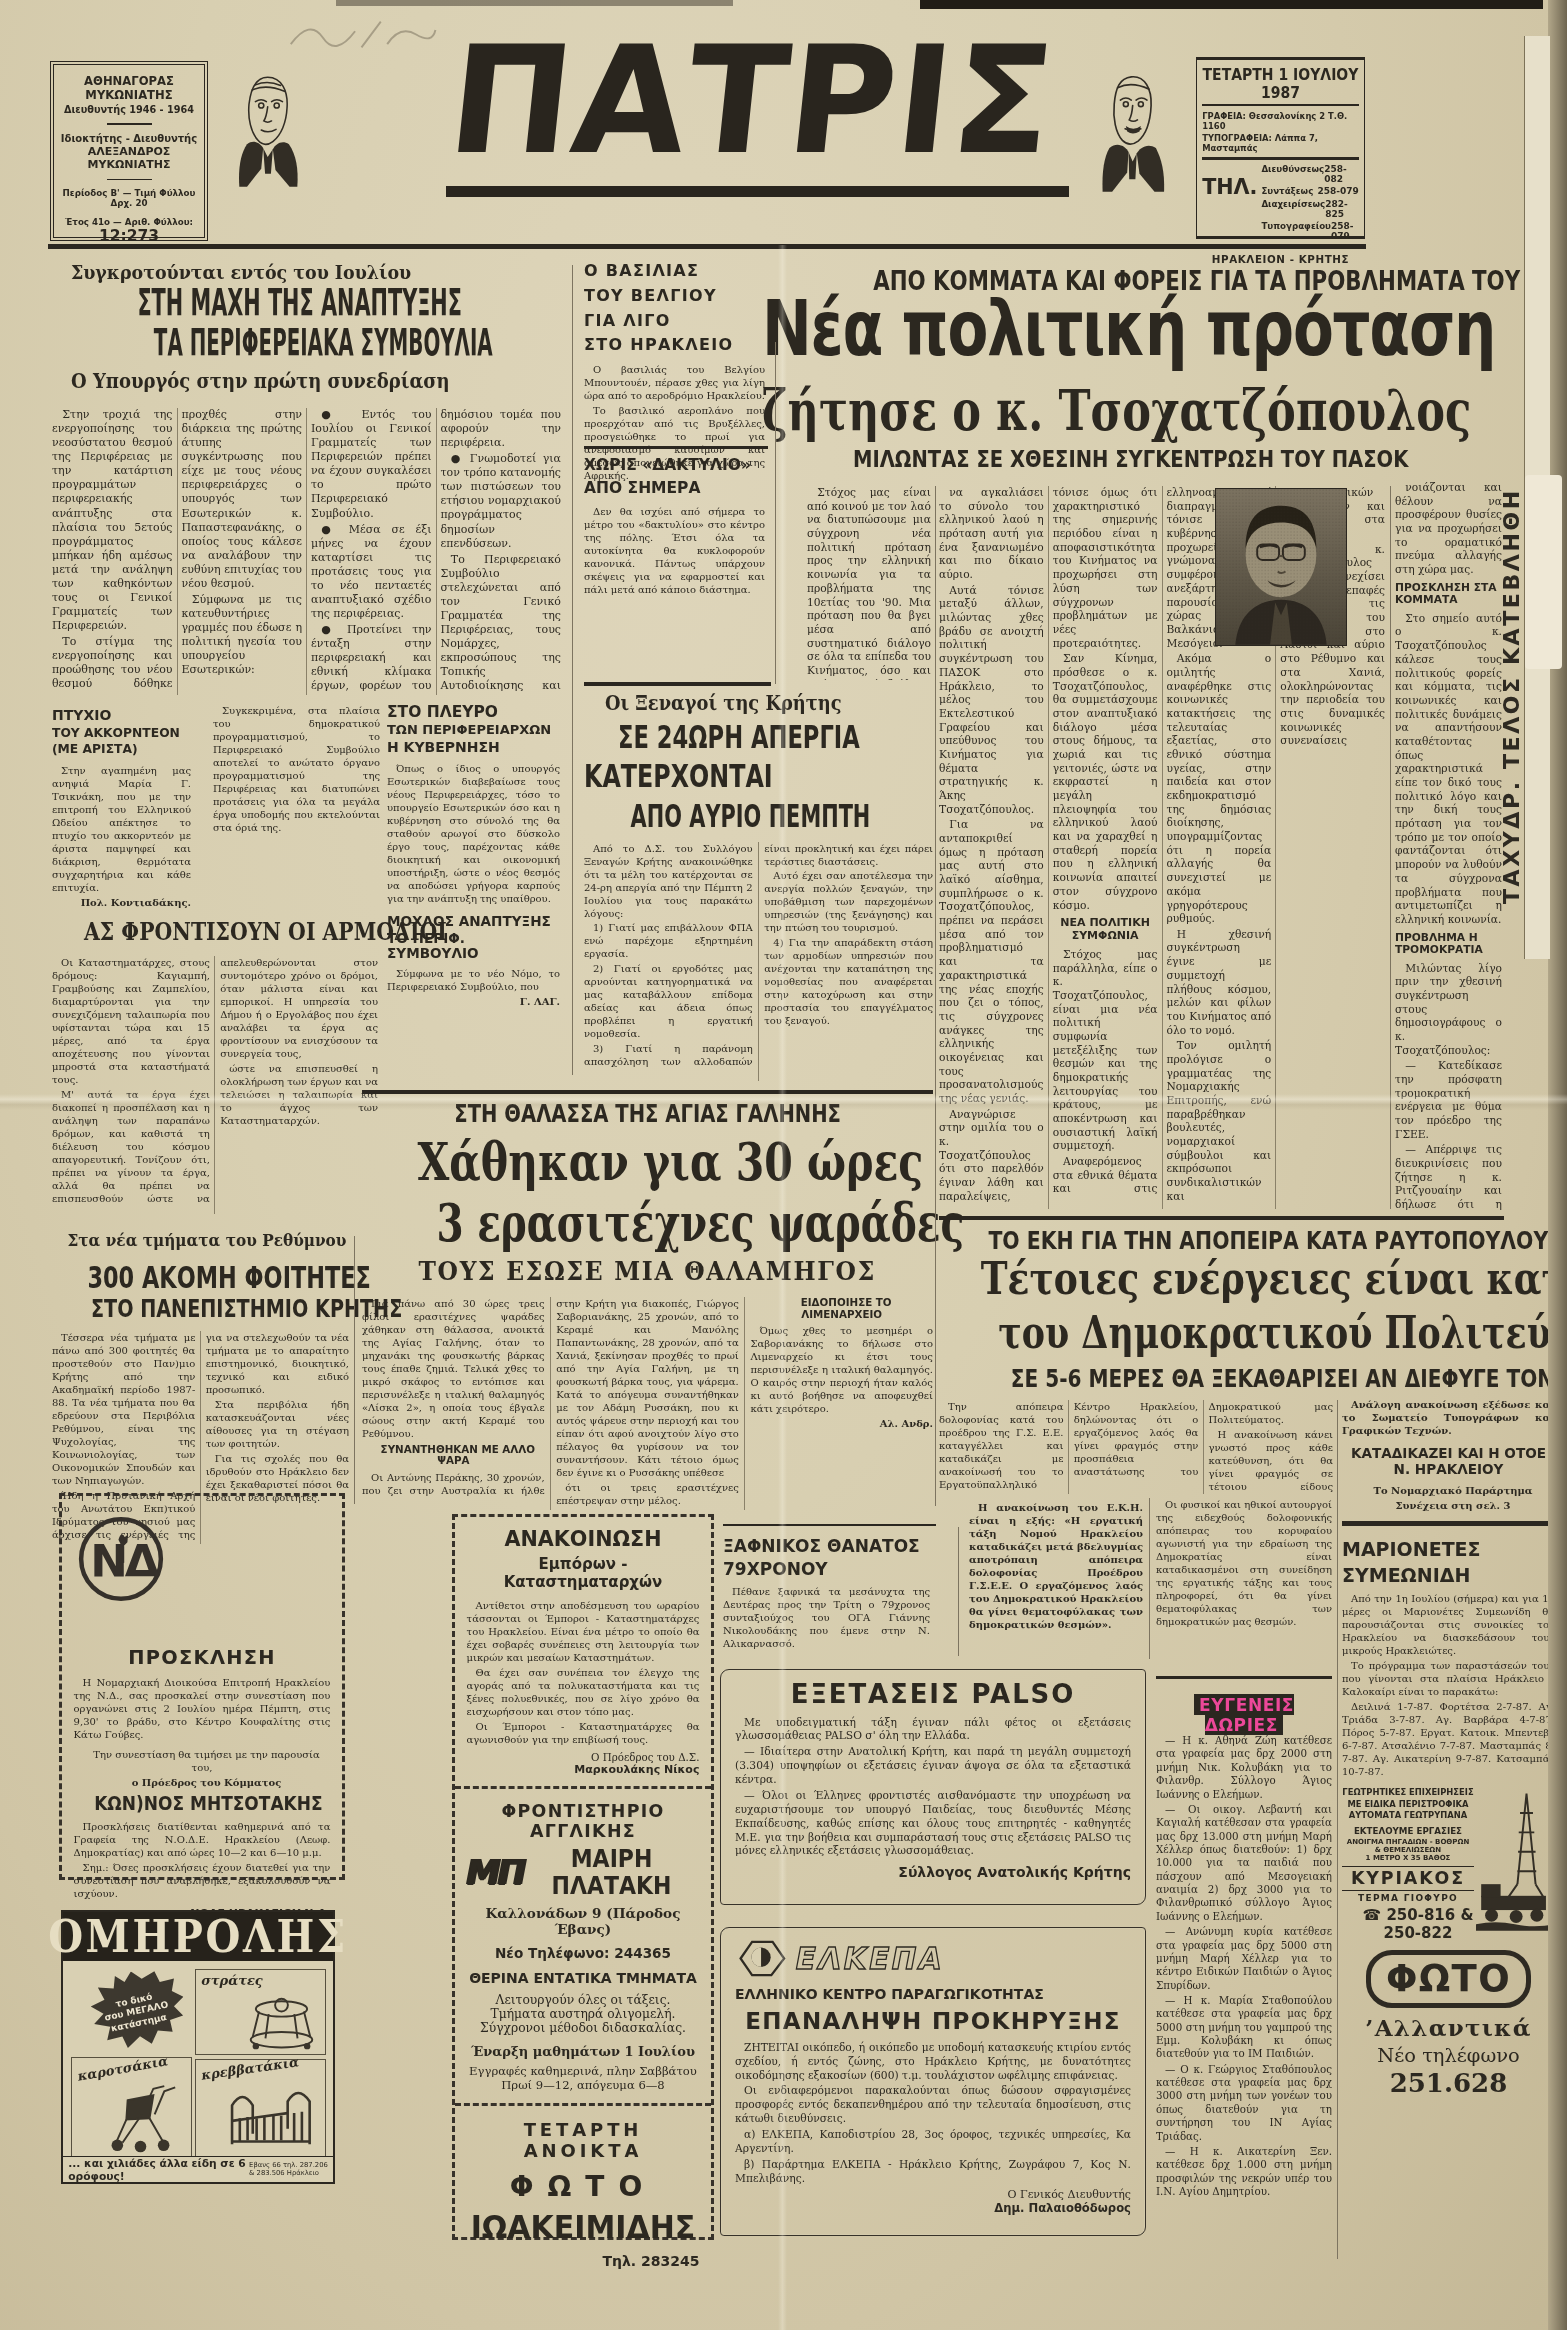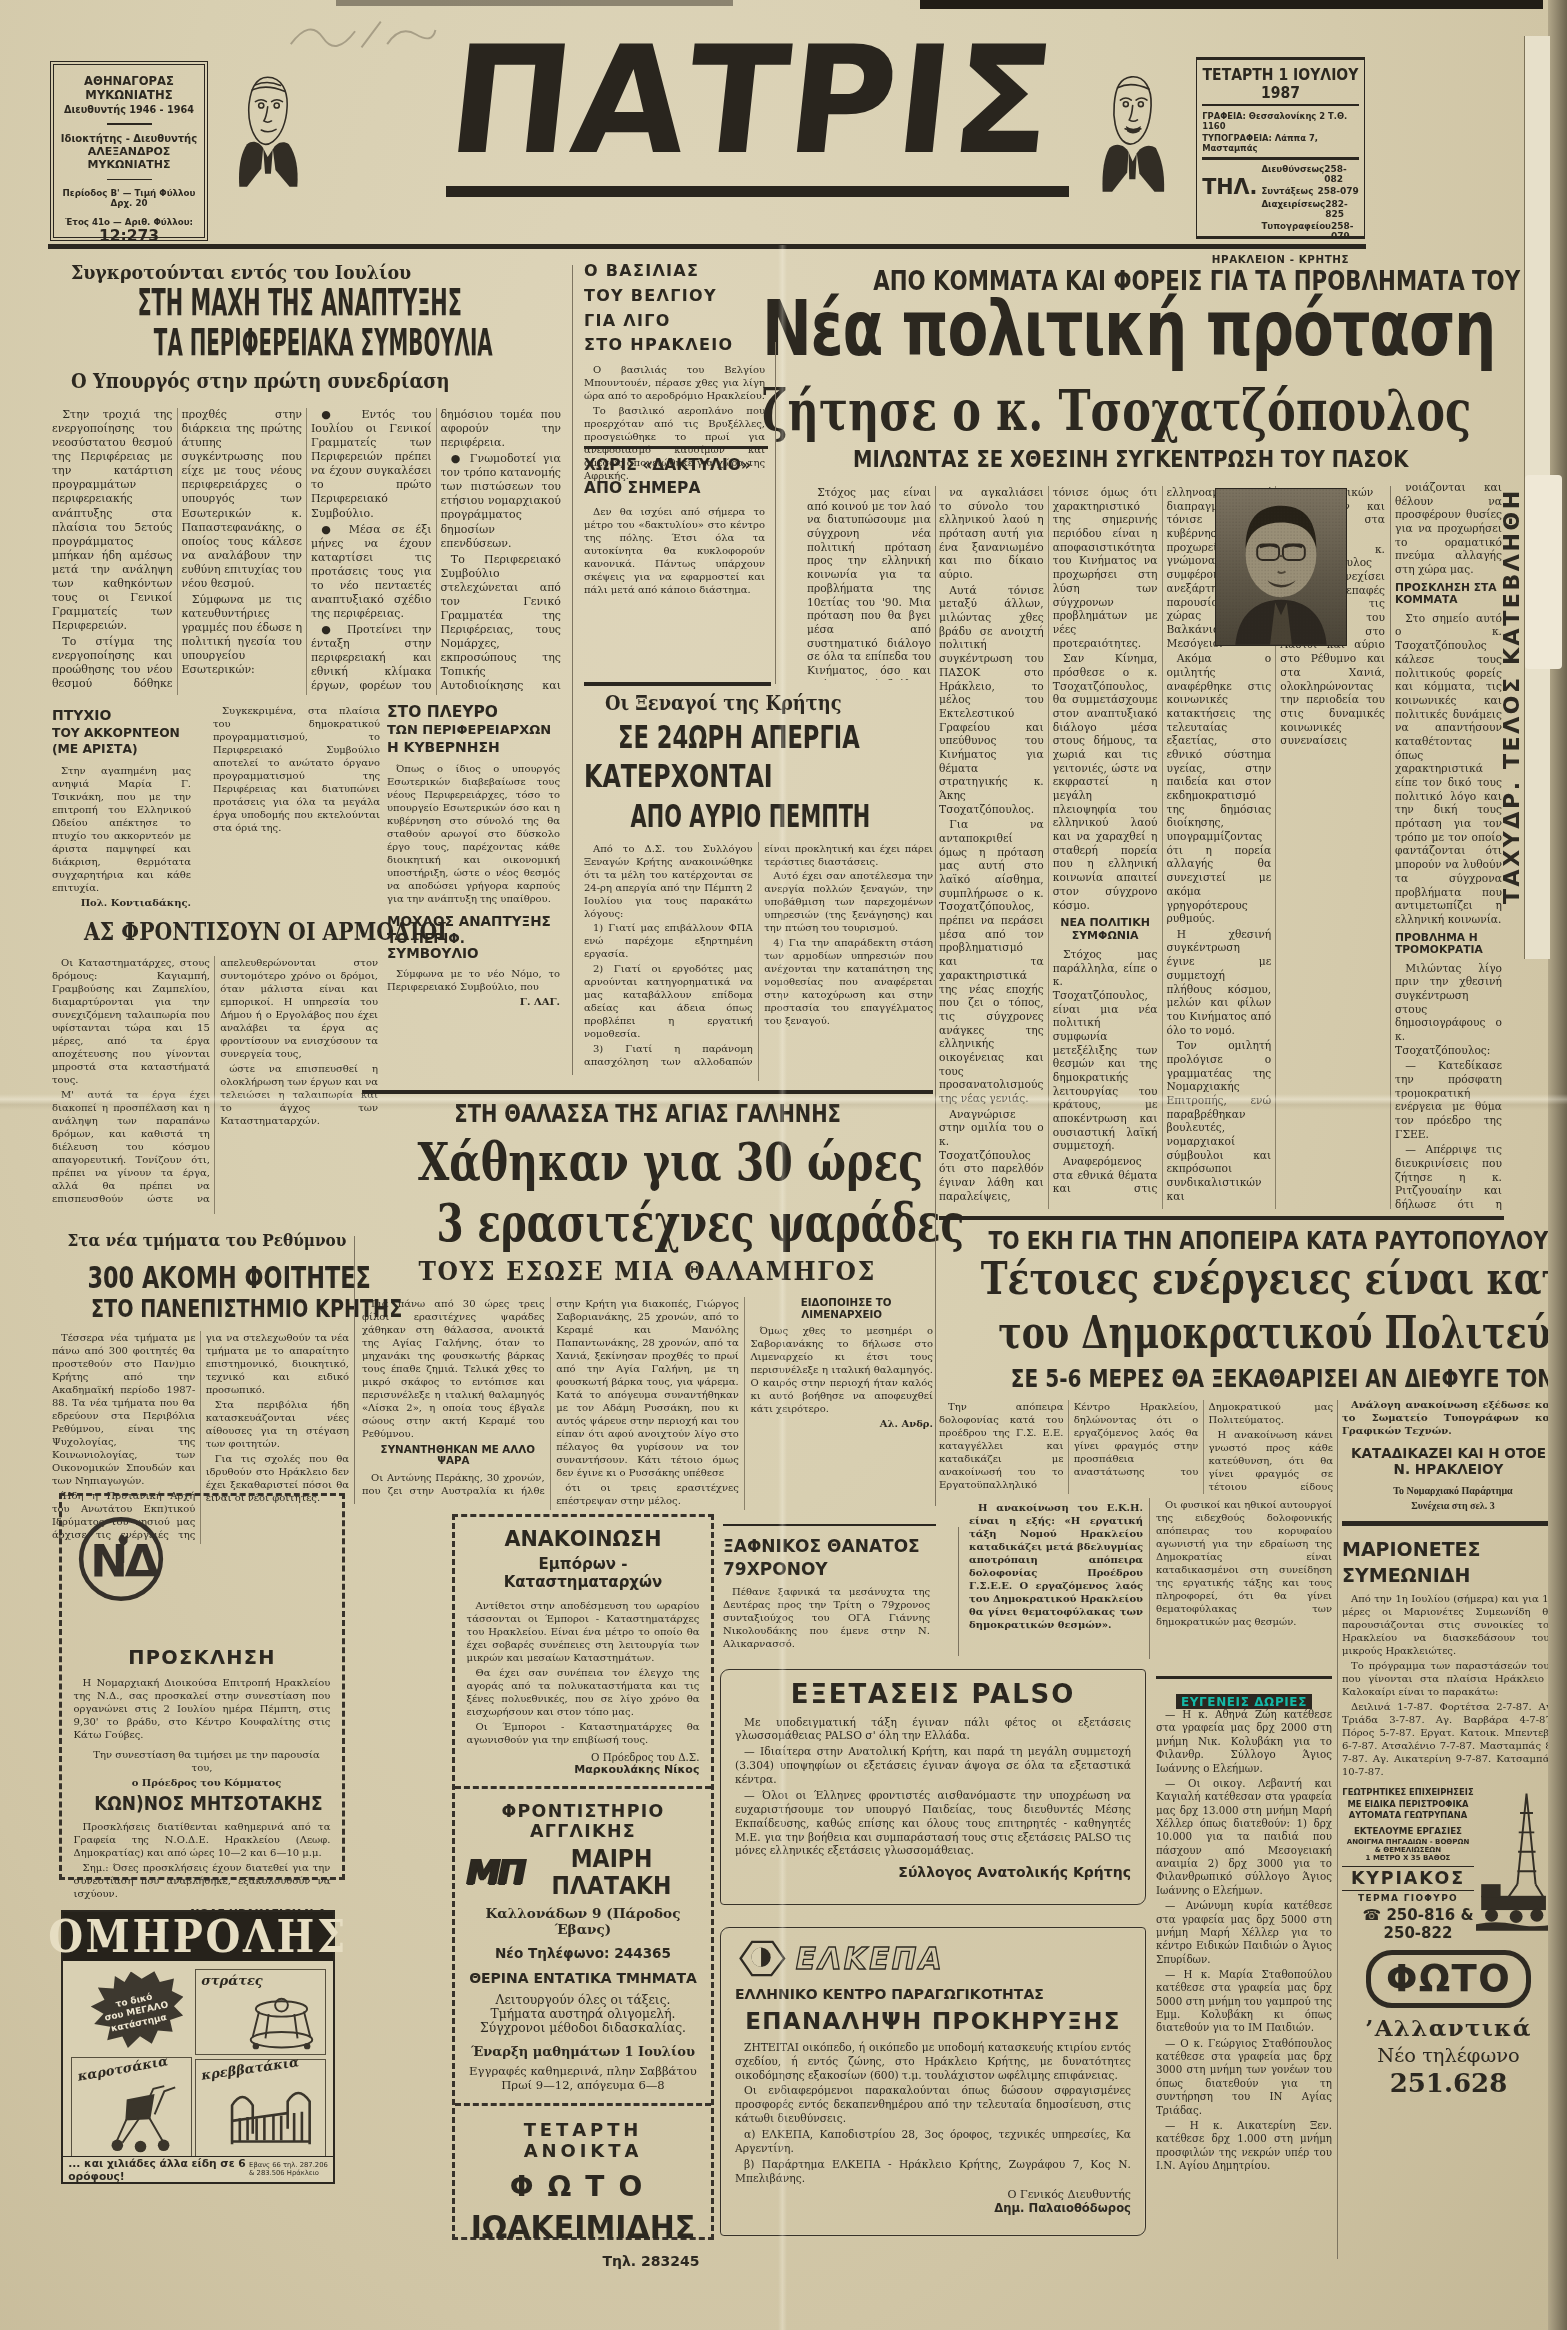--- a/index.html
+++ b/index.html
@@ -426,21 +426,21 @@
   </div>
   <div class="abs smallbody" style="left:969px;top:1501px;width:174px;height:155px;overflow:hidden;font-weight:bold;">
     <p>Η ανακοίνωση του Ε.Κ.Η. είναι η εξής: «Η εργατική τάξη Νομού Ηρακλείου καταδικάζει μετά βδελυγμίας αποτρόπαιη απόπειρα δολοφονίας Προέδρου Γ.Σ.Ε.Ε. Ο εργαζόμενος λαός του Δημοκρατικού Ηρακλείου θα γίνει θεματοφύλακας των δημοκρατικών θεσμών».</p>
   </div>
 
   <div class="abs" style="left:1342px;top:1398px;width:213px;">
     <div class="smallbody" style="font-weight:bold;">
       <p>Ανάλογη ανακοίνωση εξέδωσε και το Σωματείο Τυπογράφων και Γραφικών Τεχνών.</p>
     </div>
     <div class="subh" style="font-size:13.6px;margin:9px 6.5px 6.5px;">ΚΑΤΑΔΙΚΑΖΕΙ ΚΑΙ Η ΟΤΟΕ Ν. ΗΡΑΚΛΕΙΟΥ</div>
-    <div class="smallbody c" style="font-weight:bold;font-family:Liberation Serif, serif;">
+    <div class="smallbody c" style="font-weight:bold;">
       <p class="noind" style="text-align:center;">Το Νομαρχιακό Παράρτημα</p>
       <p class="noind" style="text-align:center;">Συνέχεια στη σελ. 3</p>
     </div>
     <div style="height:5.8px;background:#2b2720;margin:9px 0 11.6px;"></div>
     <div class="sans b" style="font-size:19px;">ΜΑΡΙΟΝΕΤΕΣ</div>
     <div class="sans b" style="font-size:19px;margin-top:3.9px;">ΣΥΜΕΩΝΙΔΗ</div>
     <div class="smallbody" style="margin-top:6.5px;">
       <p>Από την 1η Ιουλίου (σήμερα) και για 10 μέρες οι Μαριονέτες Συμεωνίδη θα παρουσιάζονται στις συνοικίες του Ηρακλείου να διασκεδάσουν τους μικρούς Ηρακλειώτες.</p>
       <p>Το πρόγραμμα των παραστάσεών τους που γίνονται στα πλαίσια Ηράκλειο - Καλοκαίρι είναι το παρακάτω:</p>
       <p>Δειλινά 1-7-87. Φορτέτσα 2-7-87. Αγ. Τριάδα 3-7-87. Αγ. Βαρβάρα 4-7-87. Πόρος 5-7-87. Εργατ. Κατοικ. Μπεντεβή 6-7-87. Ατσαλένιο 7-7-87. Μασταμπάς 8-7-87. Αγ. Αικατερίνη 9-7-87. Κατσαμπάς 10-7-87.</p>
@@ -479,21 +479,21 @@
         <span class="sans" style="font-size:37px;font-weight:900;letter-spacing:1.3px;color:#2e2a22;">ΦΩΤΟ</span>
       </div>
       <div class="serif b" style="font-size:23px;margin-top:6.5px;letter-spacing:1.3px;">’Αλλαντικά</div>
       <div class="serif" style="font-size:19.4px;margin-top:2.6px;">Νέο τηλέφωνο</div>
       <div class="serif b" style="font-size:26px;margin-top:1.3px;">251.628</div>
     </div>
   </div>
 
   <div class="abs" style="left:1156px;top:1676px;width:176px;height:626px;overflow:hidden;">
     <div style="height:2.6px;background:#2b2720;margin-bottom:15.5px;"></div>
-    <div class="c"><span class="sans b" style="font-size:12px;background:#2b2720;color:#14b8a6;padding:0.6px 5.2px;letter-spacing:0.6px;">ΕΥΓΕΝΕΙΣ ΔΩΡΙΕΣ</span></div>
+    <div class="c"><span class="sans b" style="font-size:17px;background:#2b2720;color:#ec4899;padding:0.6px 5.2px;letter-spacing:0.6px;">ΕΥΓΕΝΕΙΣ ΔΩΡΙΕΣ</span></div>
     <div class="smallbody" style="margin-top:0;font-size:10.3px;">
       <p>— Η κ. Αθηνά Ζώη κατέθεσε στα γραφεία μας δρχ 2000 στη μνήμη Νικ. Κολυβάκη για το Φιλανθρ. Σύλλογο Άγιος Ιωάννης ο Ελεήμων.</p>
       <p>— Οι οικογ. Λεβαντή και Καγιαλή κατέθεσαν στα γραφεία μας δρχ 13.000 στη μνήμη Μαρή Χέλλερ όπως διατεθούν: 1) δρχ 10.000 για τα παιδιά που πάσχουν από Μεσογειακή αναιμία 2) δρχ 3000 για το Φιλανθρωπικό σύλλογο Άγιος Ιωάννης ο Ελεήμων.</p>
       <p>— Ανώνυμη κυρία κατέθεσε στα γραφεία μας δρχ 5000 στη μνήμη Μαρή Χέλλερ για το κέντρο Ειδικών Παιδιών ο Άγιος Σπυρίδων.</p>
       <p>— Η κ. Μαρία Σταθοπούλου κατέθεσε στα γραφεία μας δρχ 5000 στη μνήμη του γαμπρού της Εμμ. Κολυβάκη κι όπως διατεθούν για το ΙΜ Παιδιών.</p>
       <p>— Ο κ. Γεώργιος Σταθόπουλος κατέθεσε στα γραφεία μας δρχ 3000 στη μνήμη των γονέων του όπως διατεθούν για τη συντήρηση του ΙΝ Αγίας Τριάδας.</p>
       <p>— Η κ. Αικατερίνη Ξεν. κατέθεσε δρχ 1.000 στη μνήμη προσφιλών της νεκρών υπέρ του Ι.Ν. Αγίου Δημητρίου.</p>
     </div>
   </div>
 

